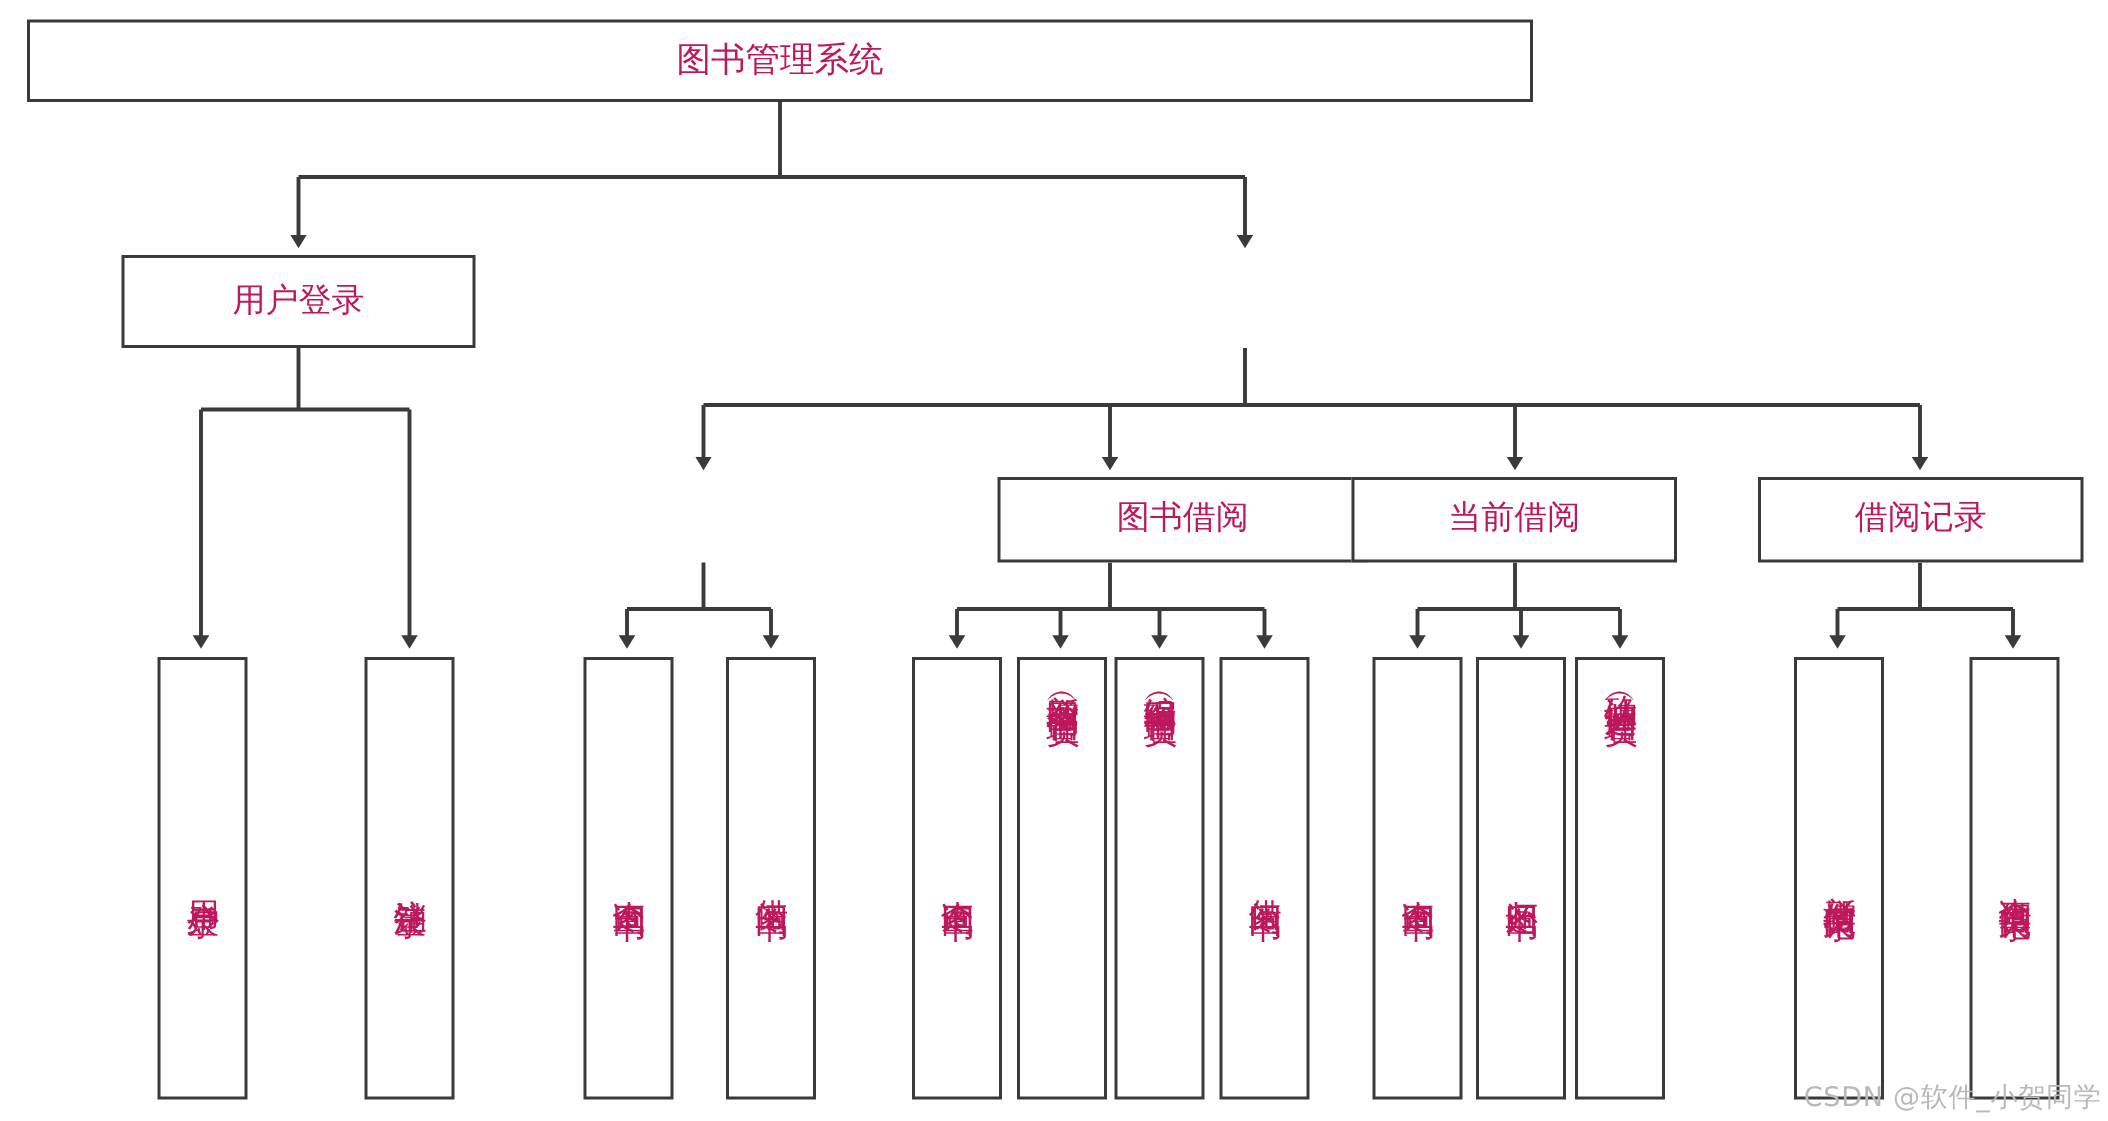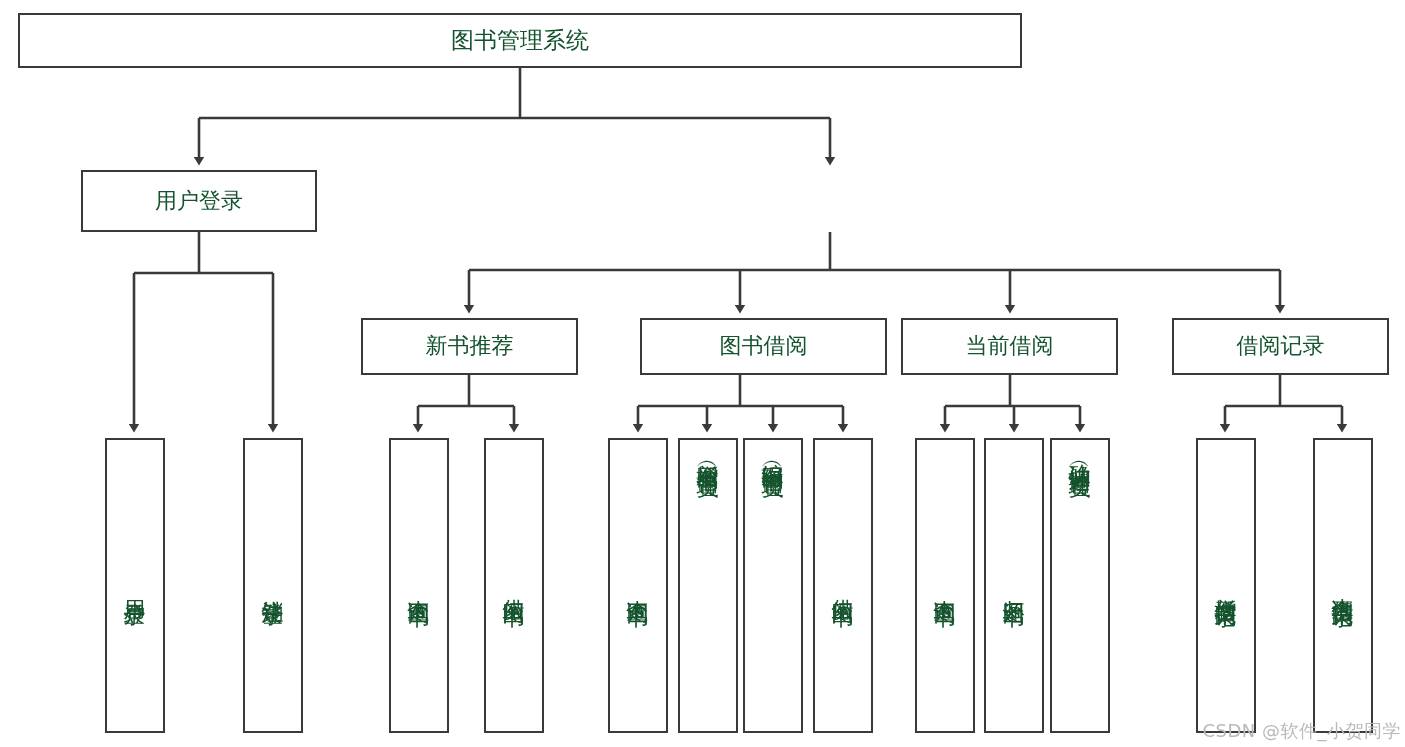--- a/index.html
+++ b/index.html
@@ -31,21 +31,21 @@
     border: 2px solid #3a3a3a;
     display: flex;
     align-items: center;
     justify-content: center;
     color: #2b2b2b;
   }
   .node-label {
     display: block;
     text-align: right;
     line-height: 1.28;
-    color: #14532d;
+    color: #be185d;
   }
   
   .level-0 .node-label {
     font-size: 23px;
   }
   
   .level-1 .node-label {
     font-size: 22px;
   }
   
@@ -139,25 +139,22 @@
 
   <div class="node level-0" style="left:18px; top:13px; width:1004px; height:55px;">
     <span class="node-label">图书管理系统</span>
   </div>
 
   <div class="node level-1" style="left:81px; top:170px; width:236px; height:62px;">
     <span class="node-label">用户登录</span>
   </div>
 
 
-  <div class="node level-2" style="left:361px; top:318px; width:217px; height:57px;">
-    <span class="node-label">新书推荐</span>
-  </div>
-
-  <div class="node level-2" style="left:640px; top:318px; width:247px; height:57px;">
+
+  <div class="node level-2" style="left:665px; top:318px; width:247px; height:57px;">
     <span class="node-label">图书借阅</span>
   </div>
 
   <div class="node level-2" style="left:901px; top:318px; width:217px; height:57px;">
     <span class="node-label">当前借阅</span>
   </div>
 
   <div class="node level-2" style="left:1172px; top:318px; width:217px; height:57px;">
     <span class="node-label">借阅记录</span>
   </div>

